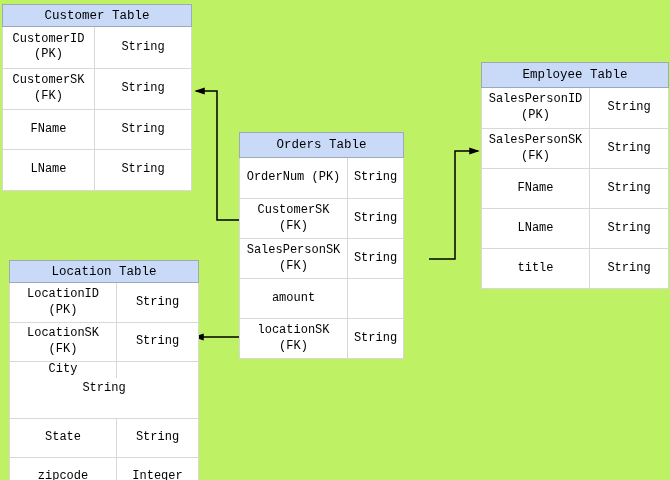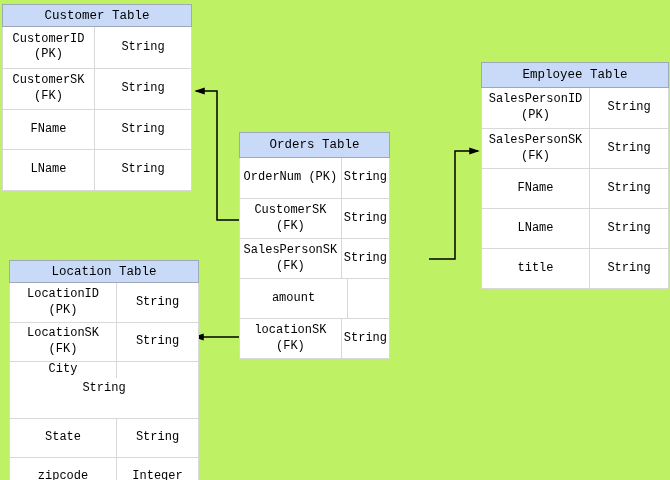--- a/index.html
+++ b/index.html
@@ -93,21 +93,21 @@
         <div class="er-row" style="height: 40.75px;">
           <div class="er-cell er-field" style="width: 92px;">FName</div>
           <div class="er-cell er-type">String</div>
         </div>
         <div class="er-row" style="height: 40.75px;">
           <div class="er-cell er-field" style="width: 92px;">LName</div>
           <div class="er-cell er-type">String</div>
         </div>
       </div>
     </div>
-    <div class="er-table" style="left: 239px; top: 132px; width: 151px;">
+    <div class="er-table" style="left: 239px; top: 132px; width: 165px;">
       <div class="er-header" style="height: 26px;">Orders Table</div>
       <div class="er-body">
         <div class="er-row" style="height: 40px;">
           <div class="er-cell er-field" style="width: 108px;">OrderNum (PK)</div>
           <div class="er-cell er-type">String</div>
         </div>
         <div class="er-row" style="height: 40px;">
           <div class="er-cell er-field" style="width: 108px;">CustomerSK (FK)</div>
           <div class="er-cell er-type">String</div>
         </div>

